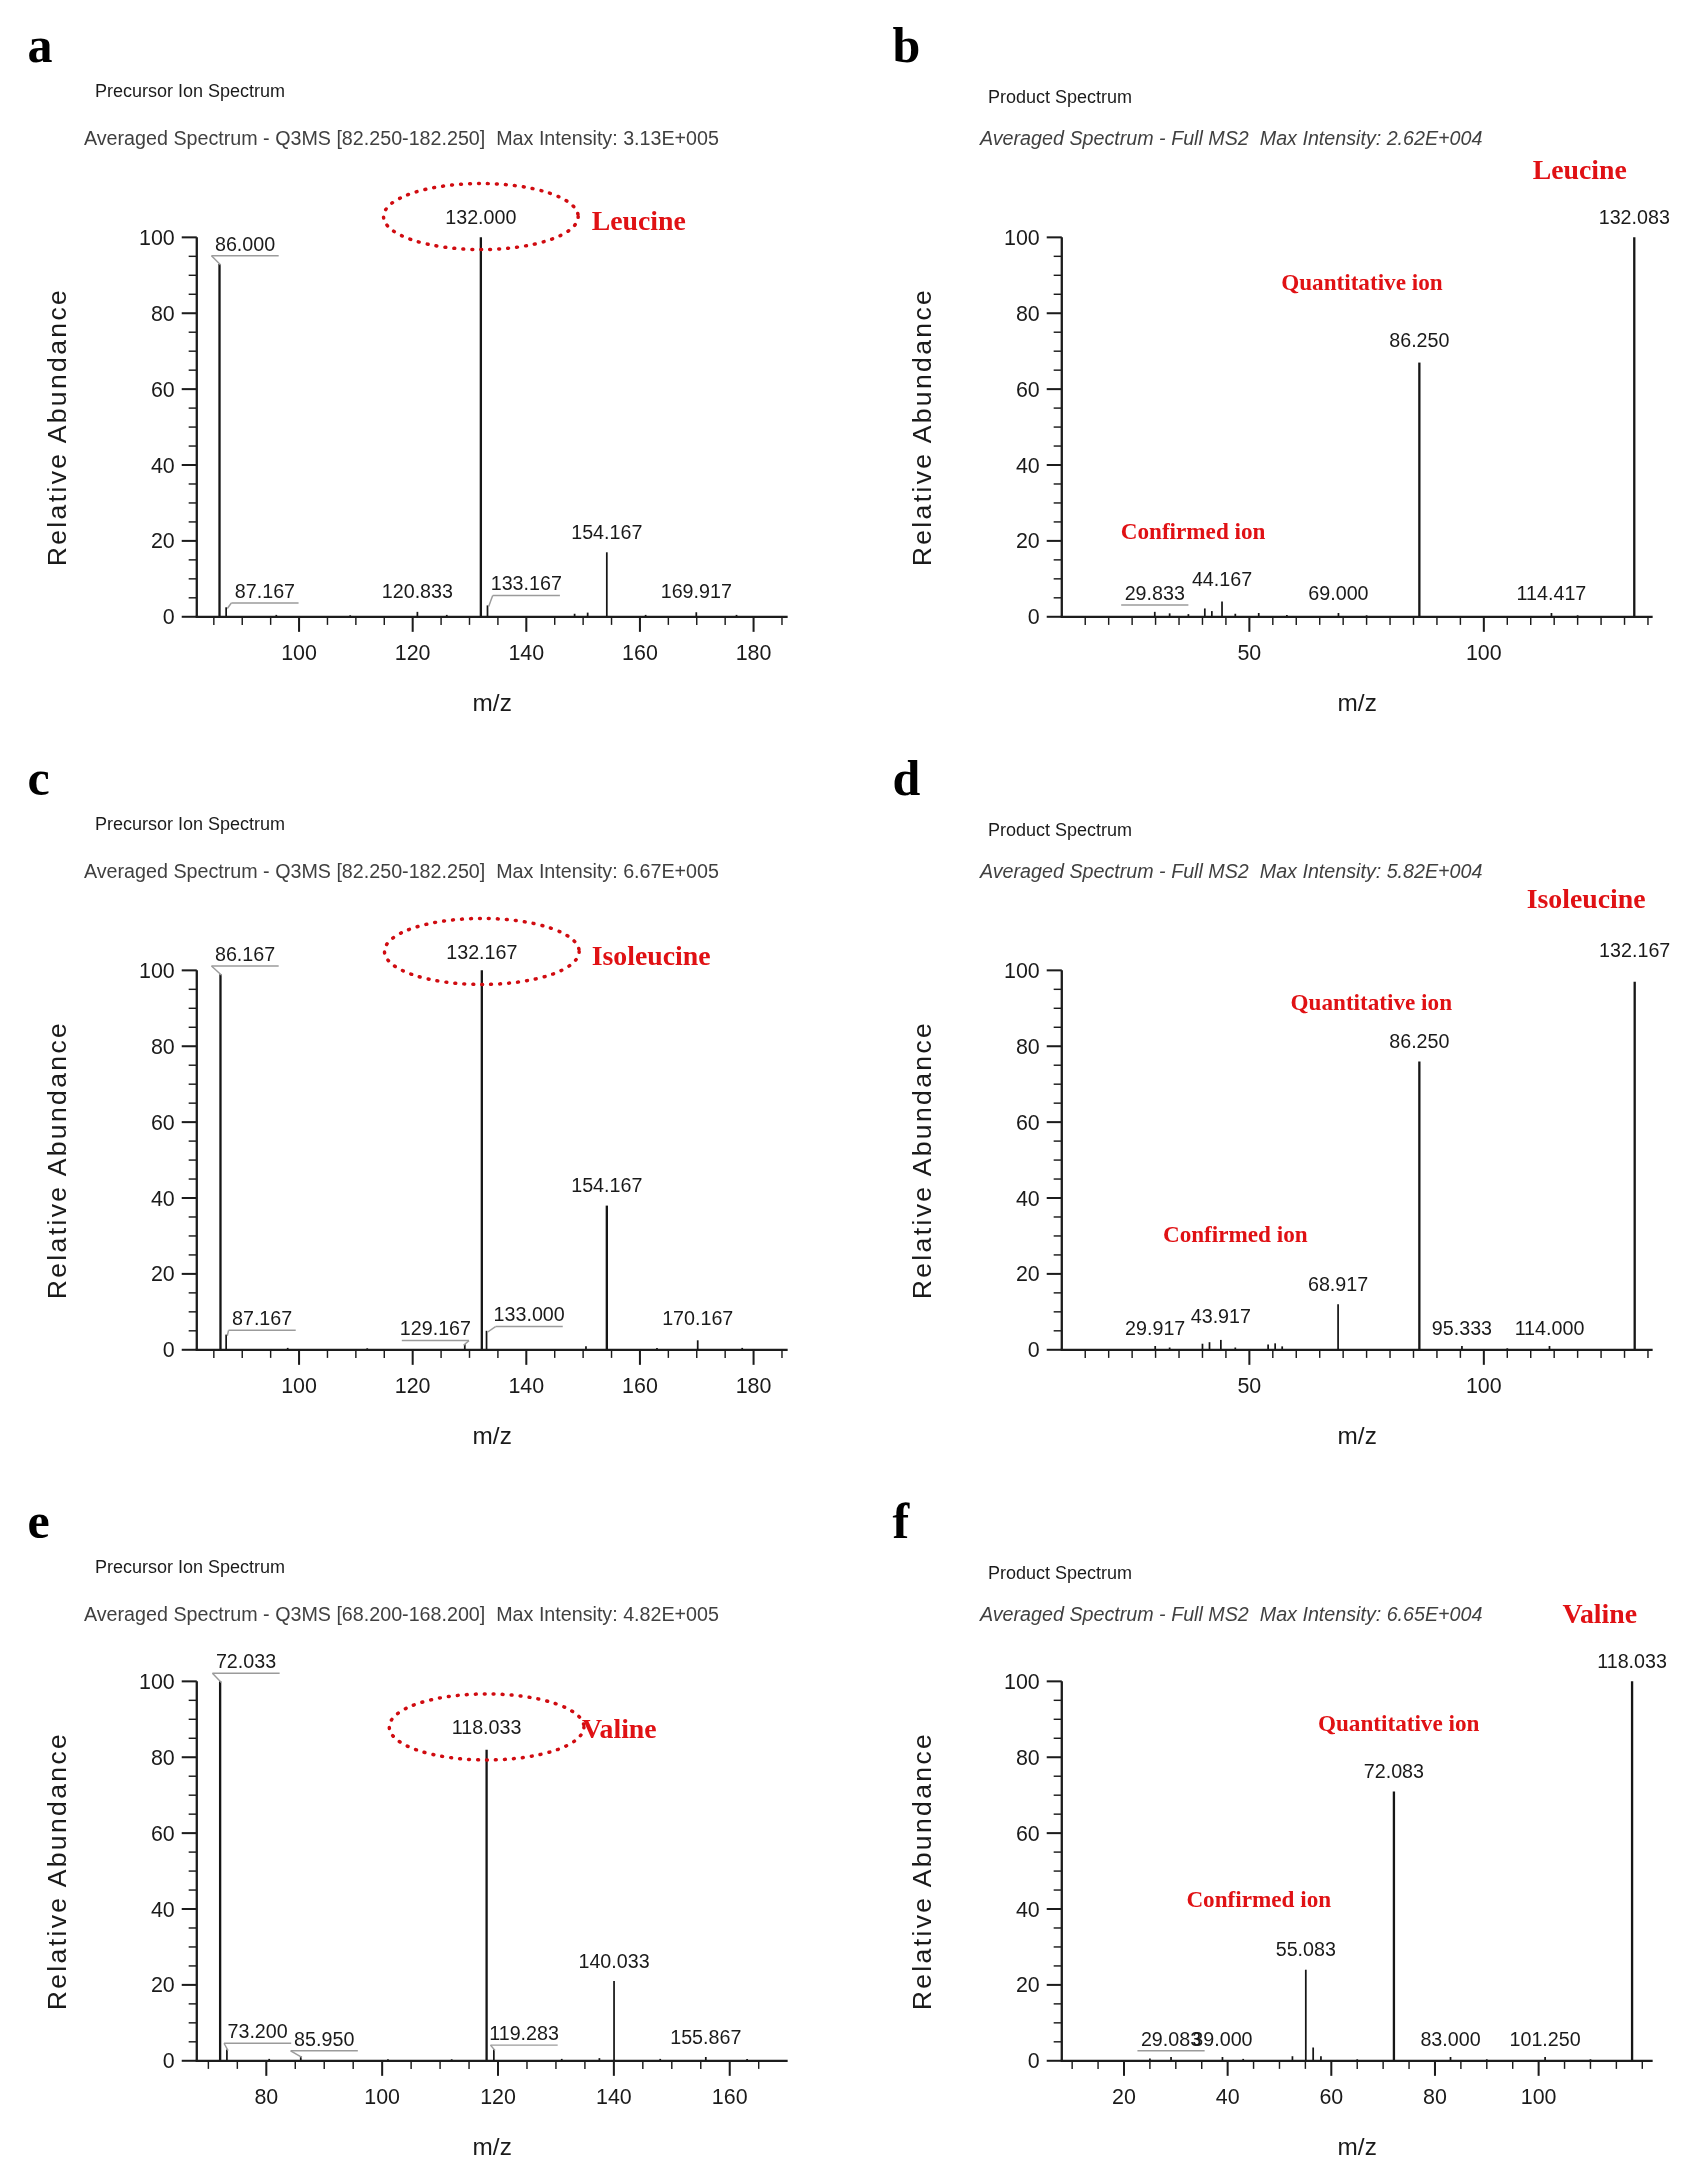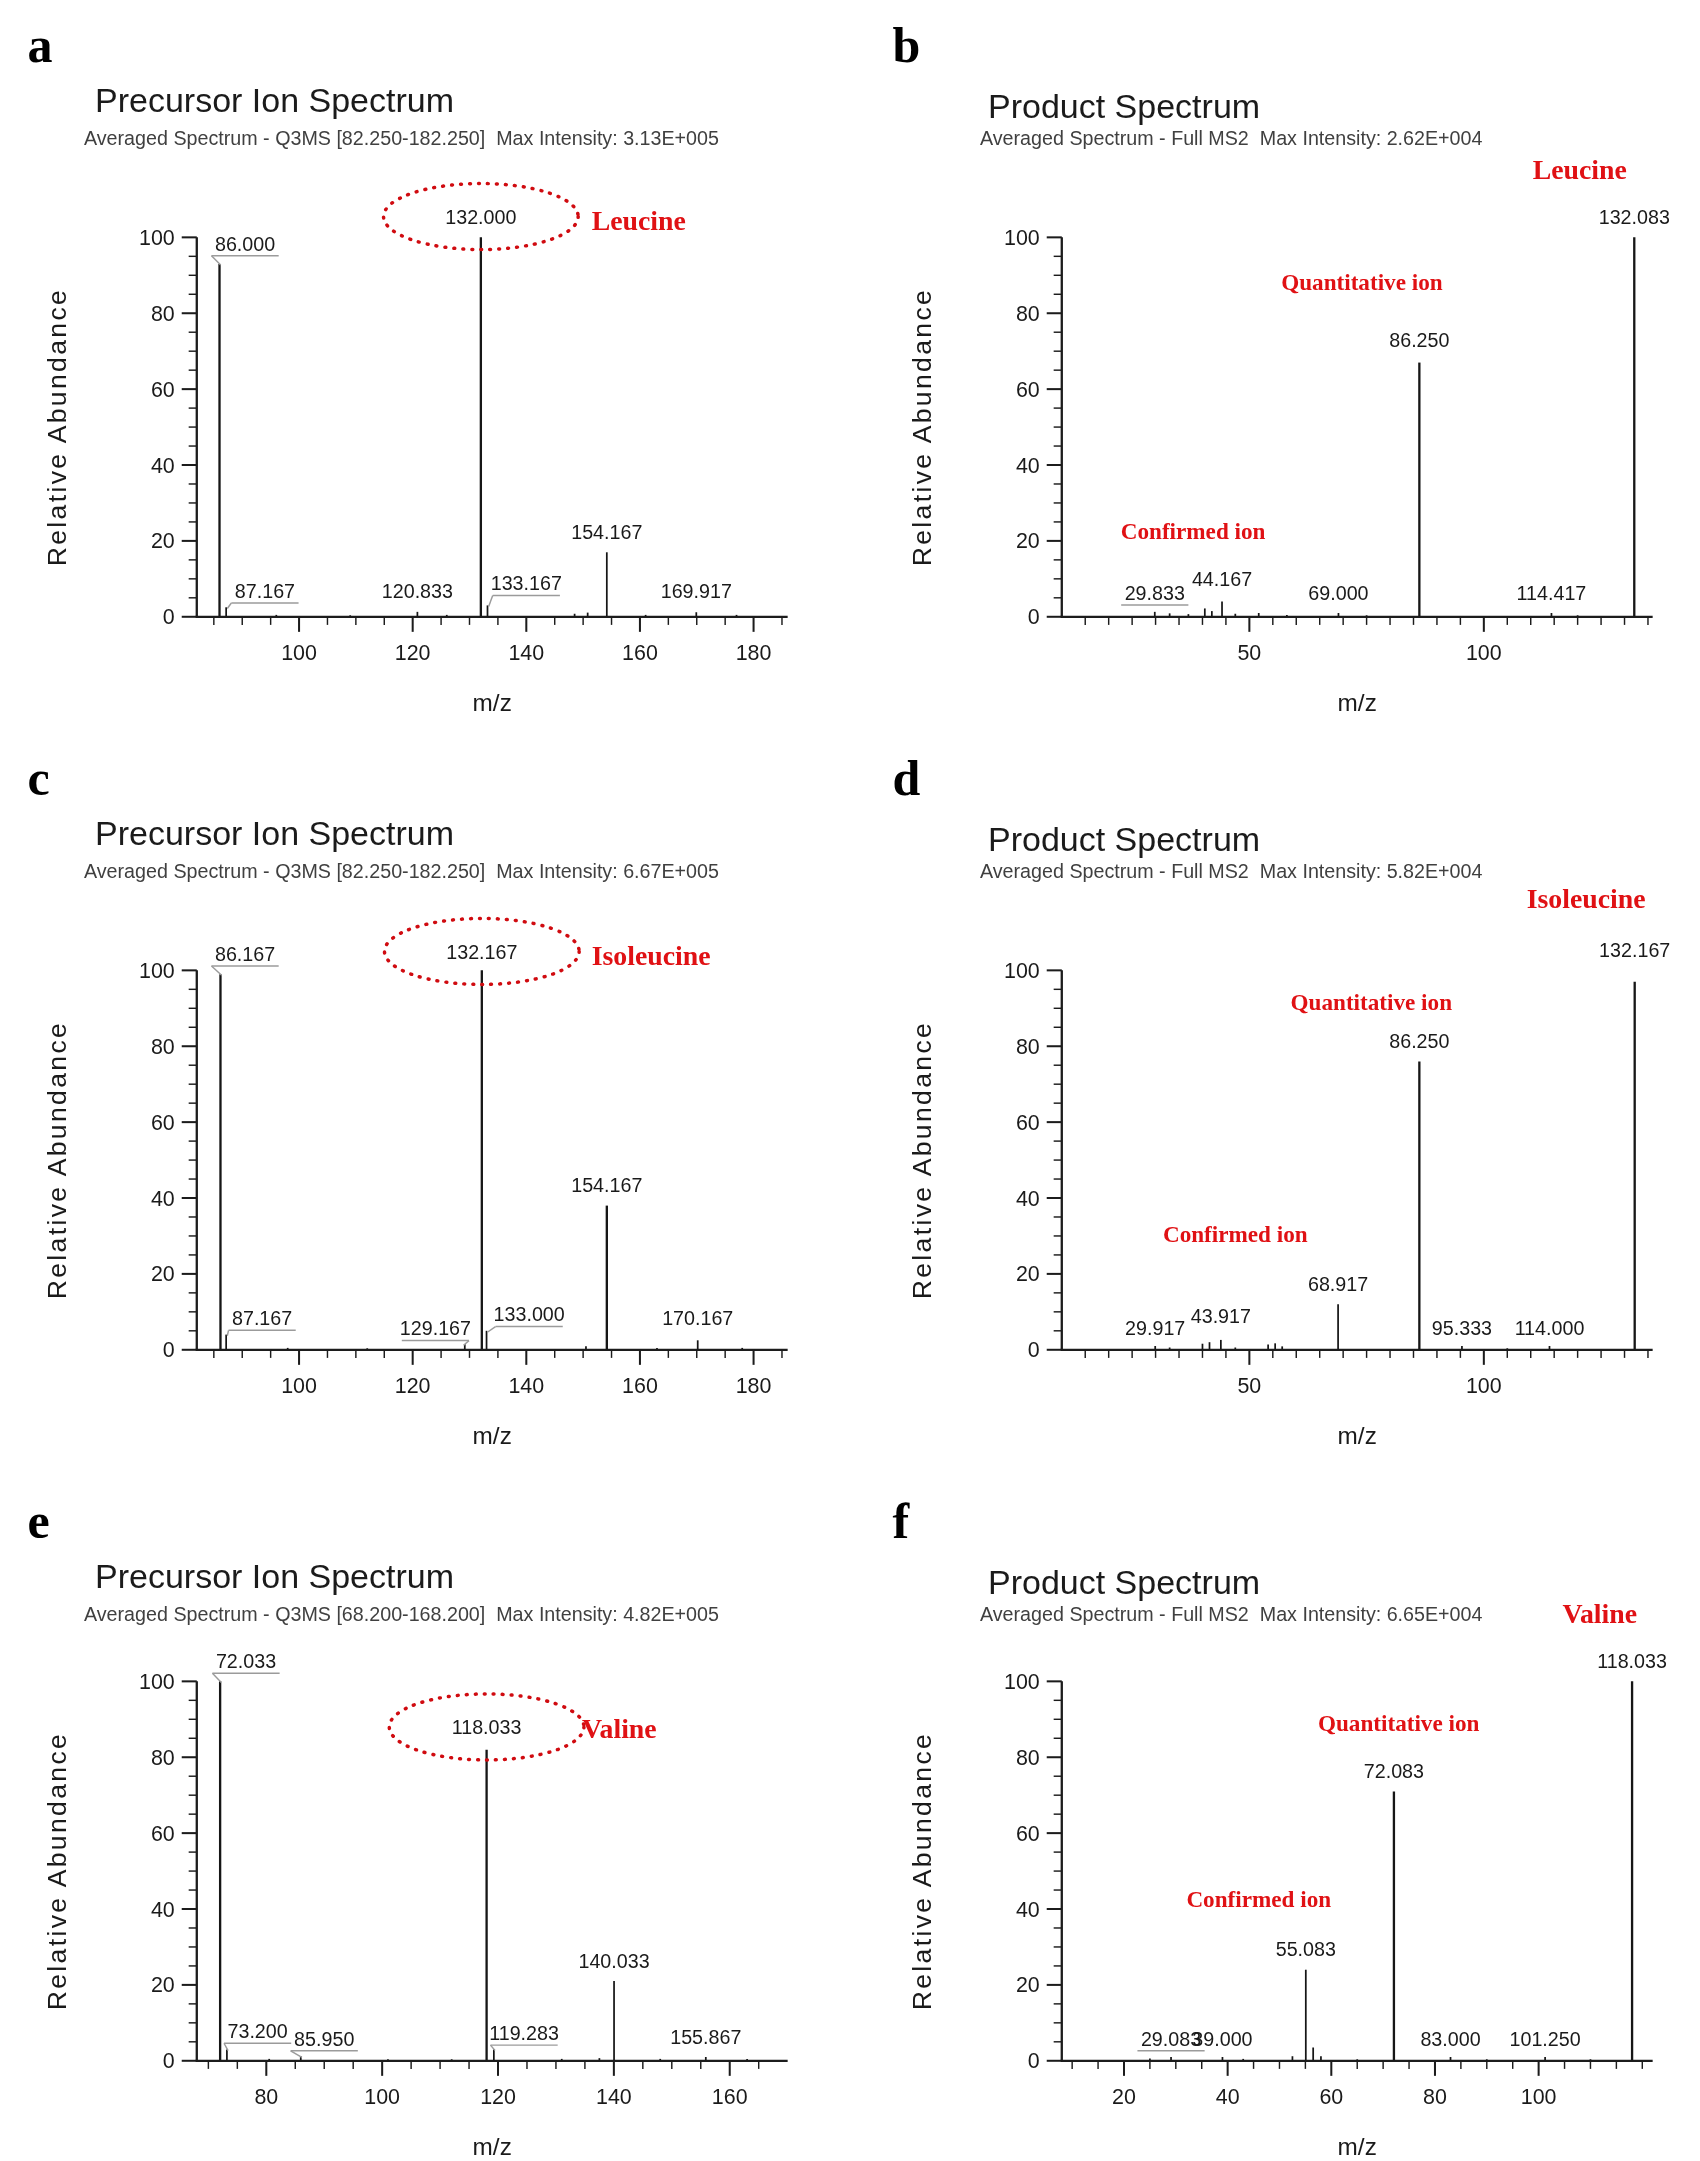--- a/index.html
+++ b/index.html
@@ -11,28 +11,28 @@
     overflow:hidden;
   }
   .panel{position:absolute;width:811px;height:727px;}
   .letter{
     position:absolute;left:4.6px;top:0;
     font-family:"Liberation Serif", serif;
     font-weight:bold;font-size:50px;color:#000;line-height:1;
   }
   .title{
     position:absolute;left:72px;top:61px;margin:0;
-    font-size:34px;font-weight:normal;color:#1b1b1b;white-space:pre;
+    font-size:18px;font-weight:normal;color:#1b1b1b;white-space:pre;
   }
   .subtitle{
     position:absolute;left:61px;top:107px;
     font-size:19.7px;color:#404040;white-space:pre;
   }
   .col2 .title{left:100px;margin-top:6px;}
-  .col2 .subtitle{left:92px;}
+  .col2 .subtitle{left:92px;font-style:italic;}
   .chart{position:absolute;left:0;top:139px;overflow:visible;}
   .row3 .chart{top:107px;}
   
   .tick-label{font-family:"Liberation Sans",sans-serif;font-size:37px;}
   .peak-label{font-family:"Liberation Sans",sans-serif;font-size:34px;}
   .axis-label{font-family:"Liberation Sans",sans-serif;font-size:42px;}
   .y-label{font-family:"Liberation Sans",sans-serif;font-size:46px;letter-spacing:4px;}
   .ann-ion{font-family:"Liberation Serif",serif;font-weight:bold;font-size:40px;}
   .ann-analyte{font-family:"Liberation Serif",serif;font-weight:bold;font-size:48px;}
 </style>

